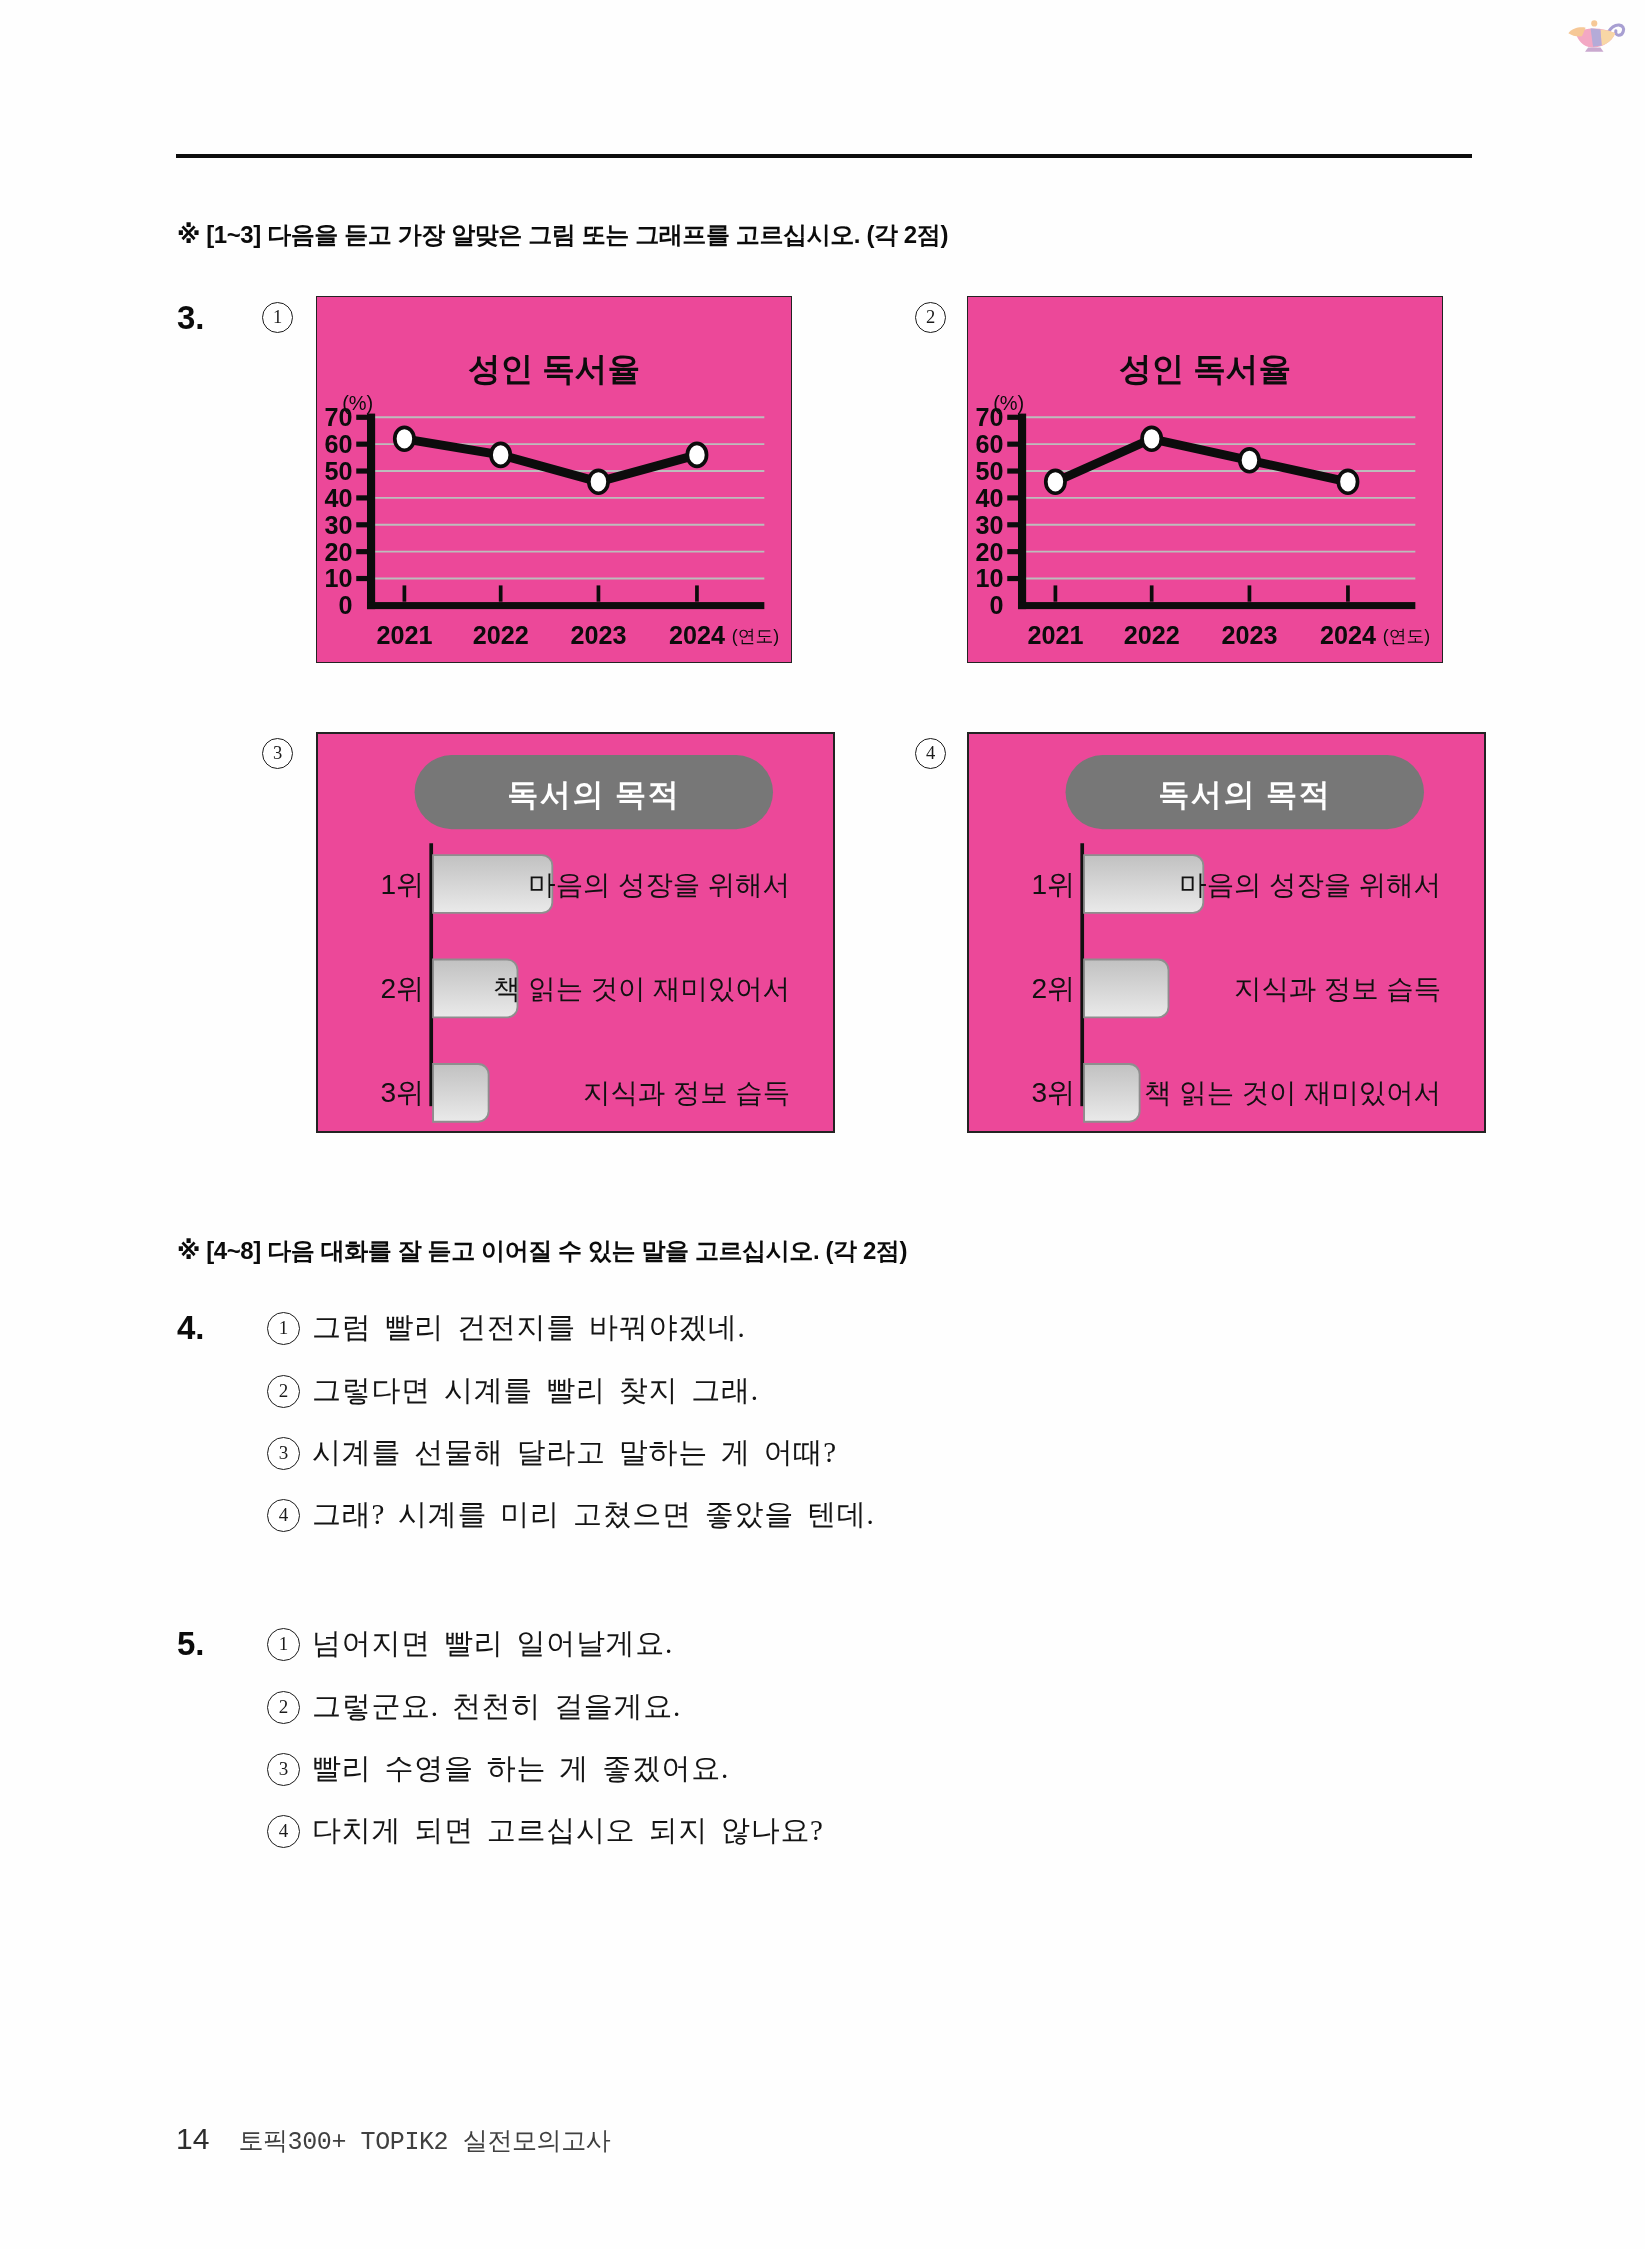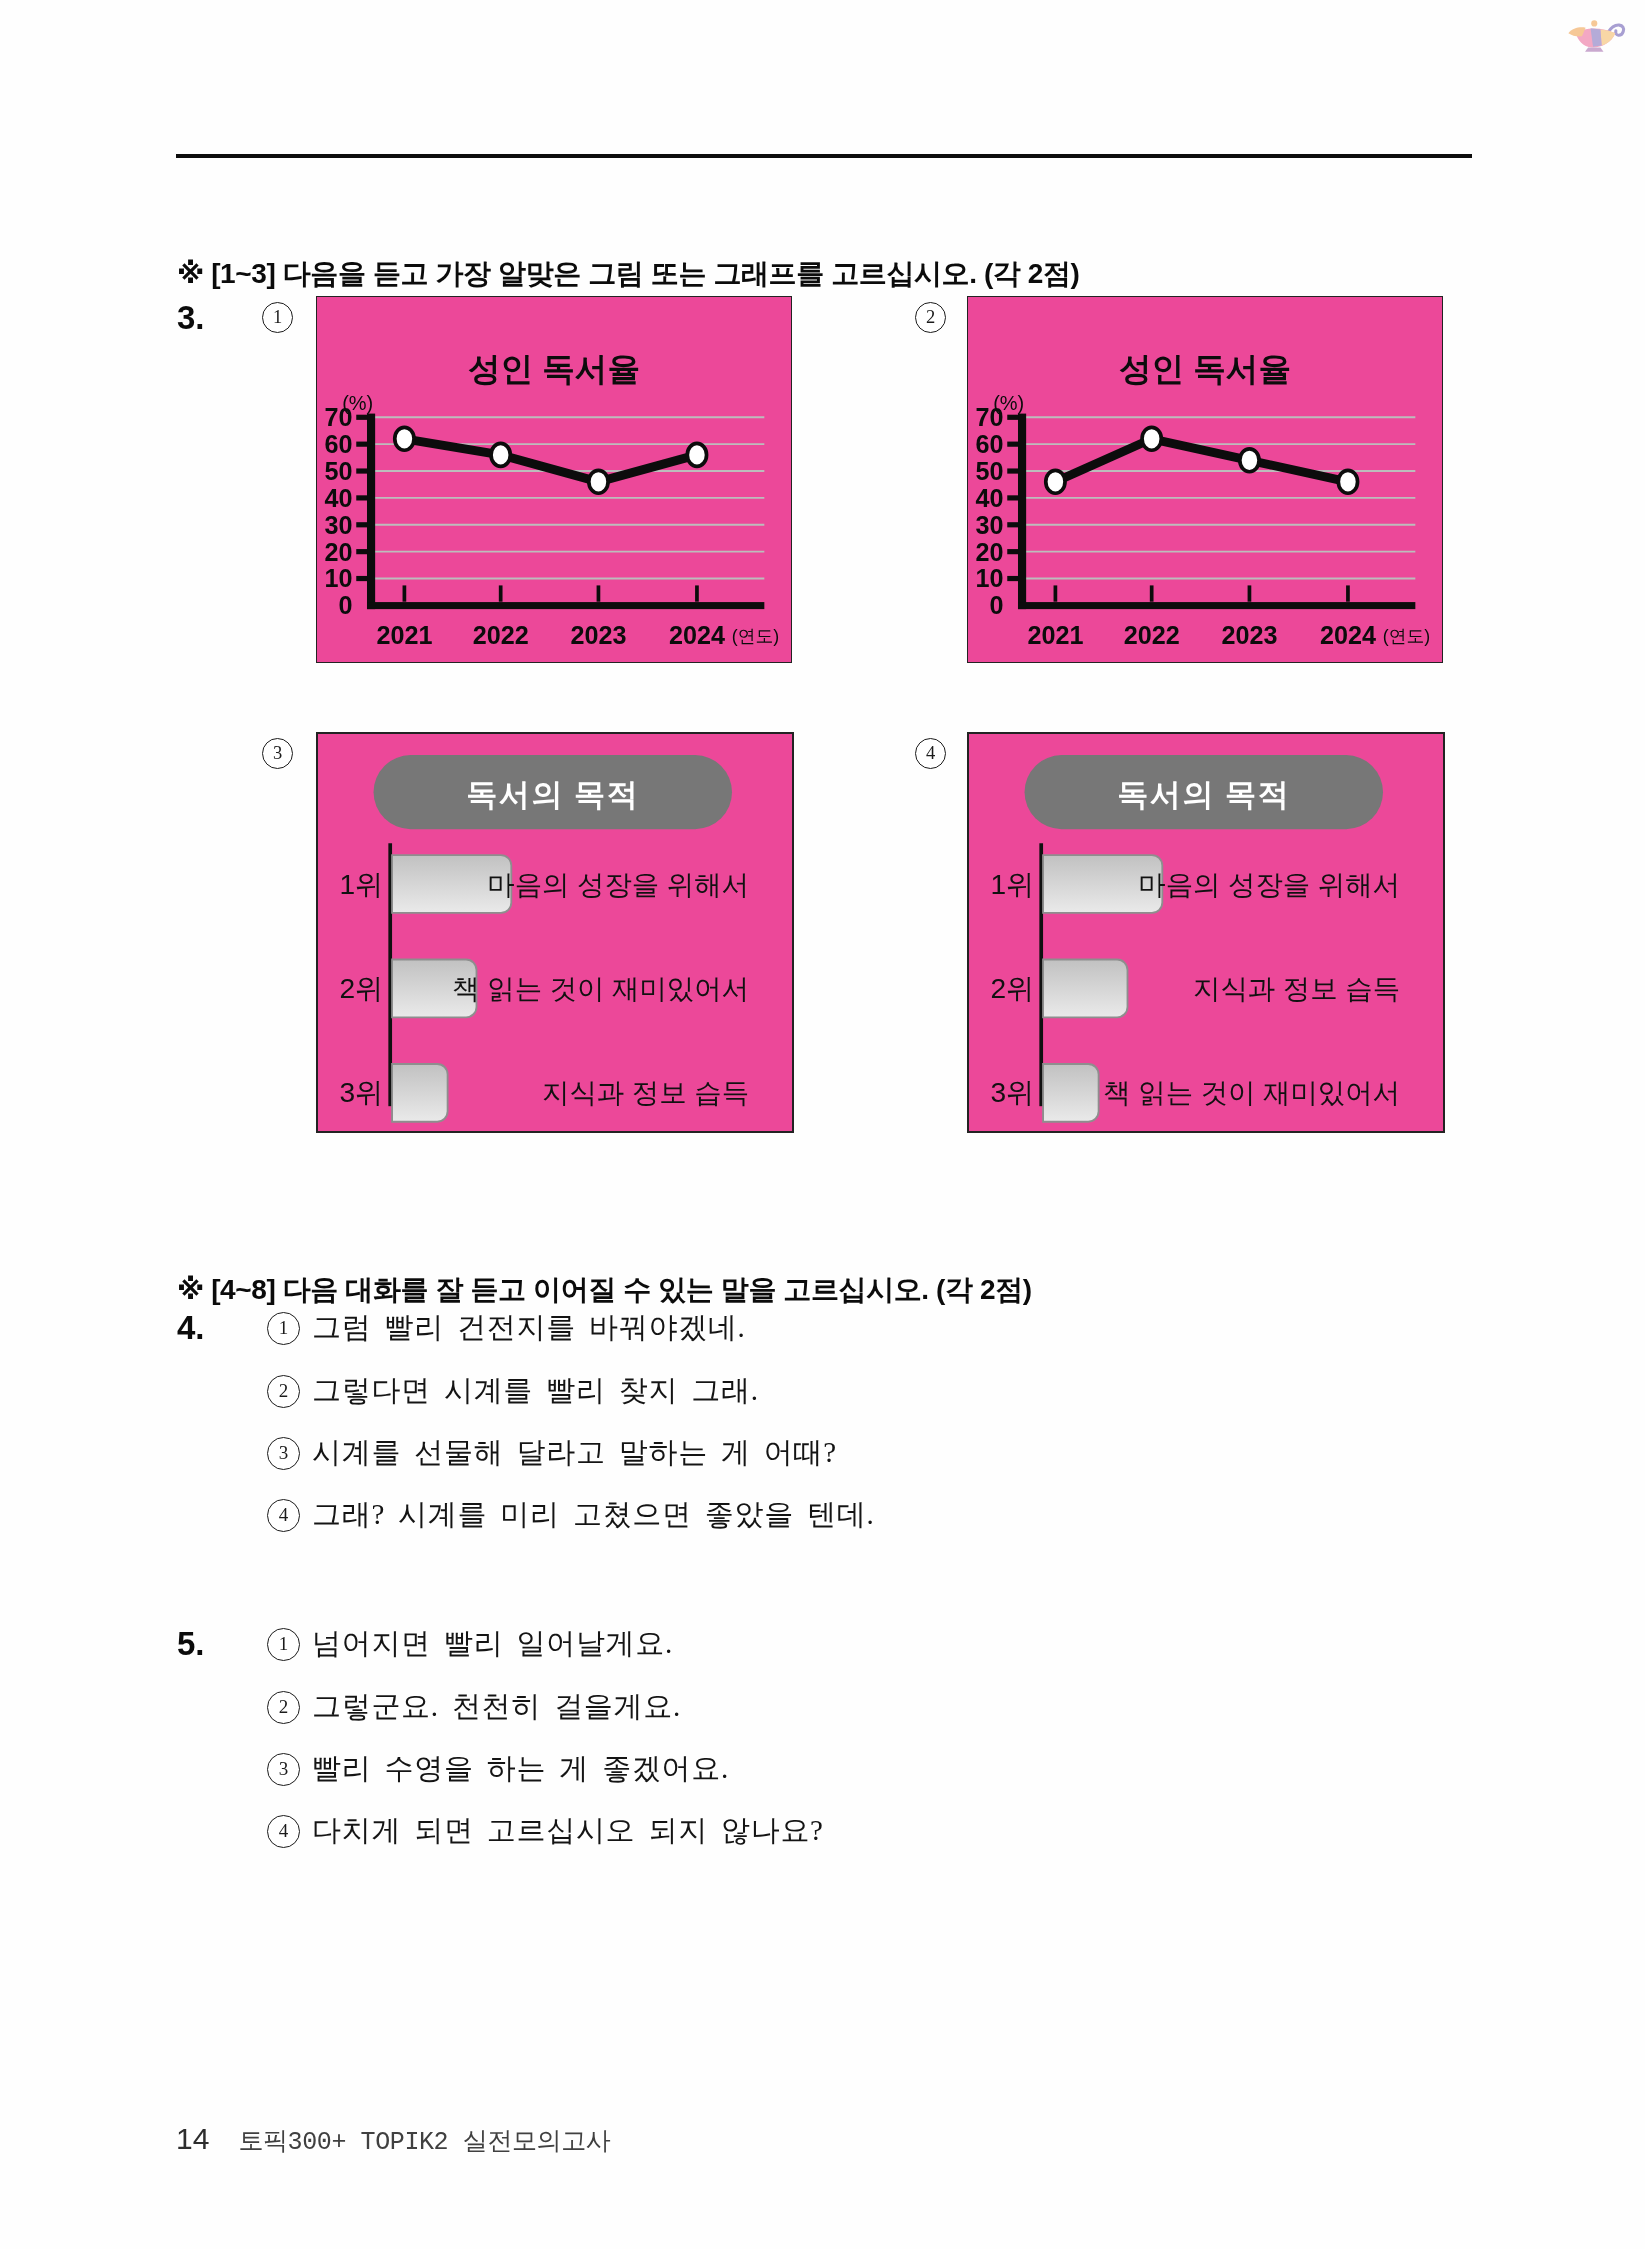--- a/index.html
+++ b/index.html
@@ -1,30 +1,30 @@
 <!DOCTYPE html>
 <html style="font-size:12px"><head>
 <meta charset="utf-8">
 <style>
   html,body{margin:0;padding:0;background:#ffffff;}
   .page{position:relative;width:1646px;height:2250px;background:#fefefe;overflow:hidden;
         font-family:"Liberation Sans","DejaVu Sans",sans-serif;color:#0d0d0d;}
   .rule{position:absolute;left:176px;top:154px;width:1296px;height:3.7px;background:#0d0d0d;}
-  .inst{position:absolute;left:177px;font-weight:700;font-size:28px;letter-spacing:-0.4px;color:#0b0b0b;white-space:nowrap;margin-top:36px;}
+  .inst{position:absolute;left:177px;font-weight:700;font-size:24px;letter-spacing:-0.4px;color:#0b0b0b;white-space:nowrap;}
   .inst1{top:219px;}
   .inst2{top:1235px;}
   .qnum{position:absolute;left:177px;font-weight:700;font-size:33px;color:#0b0b0b;}
   .q3num{top:299px;}
   .q4num{top:1309px;}
   .q5num{top:1625px;}
   .circ{position:absolute;width:31px;height:31px;border:1.5px solid #1b1b1b;border-radius:50%;
         display:flex;align-items:center;justify-content:center;box-sizing:border-box;
         font-family:"Liberation Serif","DejaVu Serif",serif;font-size:18.5px;color:#1b1b1b;background:#fff;}
   .chartbox{position:absolute;background:#ec4899;border:1.5px solid #232323;}
-  .barbox{border-width:2.2px;}
+  .barbox{border-width:2.2px;padding-left:41px;}
   .box1{left:316px;top:296px;width:474px;height:365px;}
   .box2{left:967px;top:296px;width:474px;height:365px;}
   .box3{left:316px;top:732px;width:474px;height:397px;}
   .box4{left:967px;top:732px;width:474px;height:397px;}
   .chartbox svg{display:block;width:100%;height:100%;}
   .m1{left:262px;top:302px;} .m2{left:915px;top:302px;}
   .m3{left:262px;top:738px;} .m4{left:915px;top:738px;}
   .optrow{position:absolute;display:flex;align-items:center;gap:12px;white-space:nowrap;}
   .optrow .omark{position:static;width:33px;height:33px;font-size:19px;border-width:1.9px;flex:0 0 auto;}
   .opttext{font-family:"Liberation Serif","DejaVu Serif",serif;font-size:29px;color:#141414;

